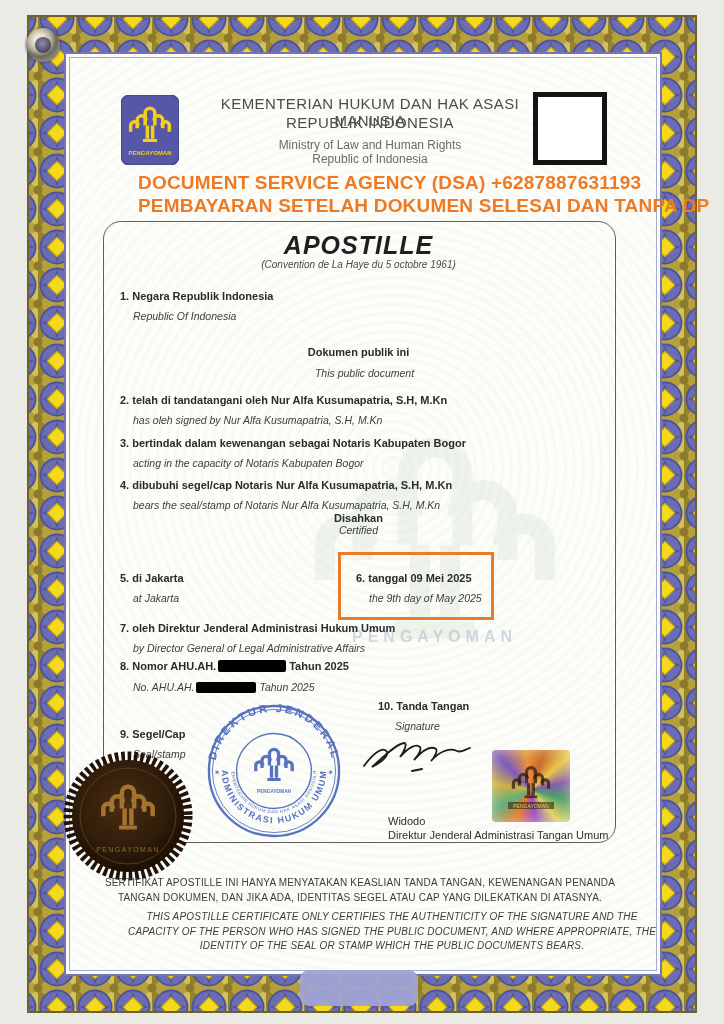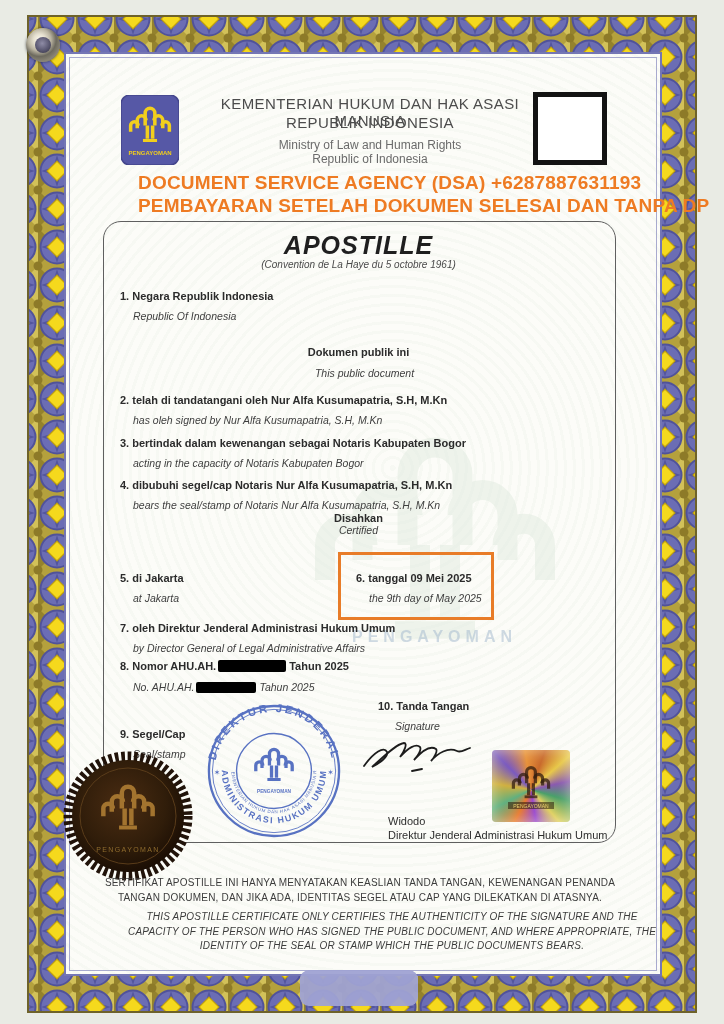--- a/index.html
+++ b/index.html
@@ -227,20 +227,20 @@
 
   <div class="holo">
     <svg width="78" height="72" viewBox="0 0 78 72">
       <use href="#pengayoman" x="19" y="10" width="40" height="40" color="rgba(50,30,15,0.75)"></use>
       <rect x="16" y="52" width="46" height="7" fill="rgba(40,25,10,0.55)"></rect>
       <text x="39" y="58" text-anchor="middle" font-size="5" fill="#e8d070" font-family="Liberation Sans, sans-serif">PENGAYOMAN</text>
     </svg>
   </div>
 
   <div class="abs sig-name" style="left:388px;top:815px;">Widodo</div>
-  <div class="abs sig-title" style="left:388px;top:829px;">Direktur Jenderal Administrasi Hukum Umum</div>
+  <div class="abs sig-title" style="left:388px;top:829px;">Direktur Jenderal Administrasi Tangan Umum</div>
 
   <div class="abs foot-id" style="left:100px;top:876px;">SERTIFIKAT APOSTILLE INI HANYA MENYATAKAN KEASLIAN TANDA TANGAN, KEWENANGAN PENANDA TANGAN DOKUMEN, DAN JIKA ADA, IDENTITAS SEGEL ATAU CAP YANG DILEKATKAN DI ATASNYA.</div>
   <div class="abs foot-en" style="left:90px;top:910px;">THIS APOSTILLE CERTIFICATE ONLY CERTIFIES THE AUTHENTICITY OF THE SIGNATURE AND THE CAPACITY OF THE PERSON WHO HAS SIGNED THE PUBLIC DOCUMENT, AND WHERE APPROPRIATE, THE IDENTITY OF THE SEAL OR STAMP WHICH THE PUBLIC DOCUMENTS BEARS.</div>
 
   <div class="serial-redact"></div>
 
 </div>
 
 </body></html>

